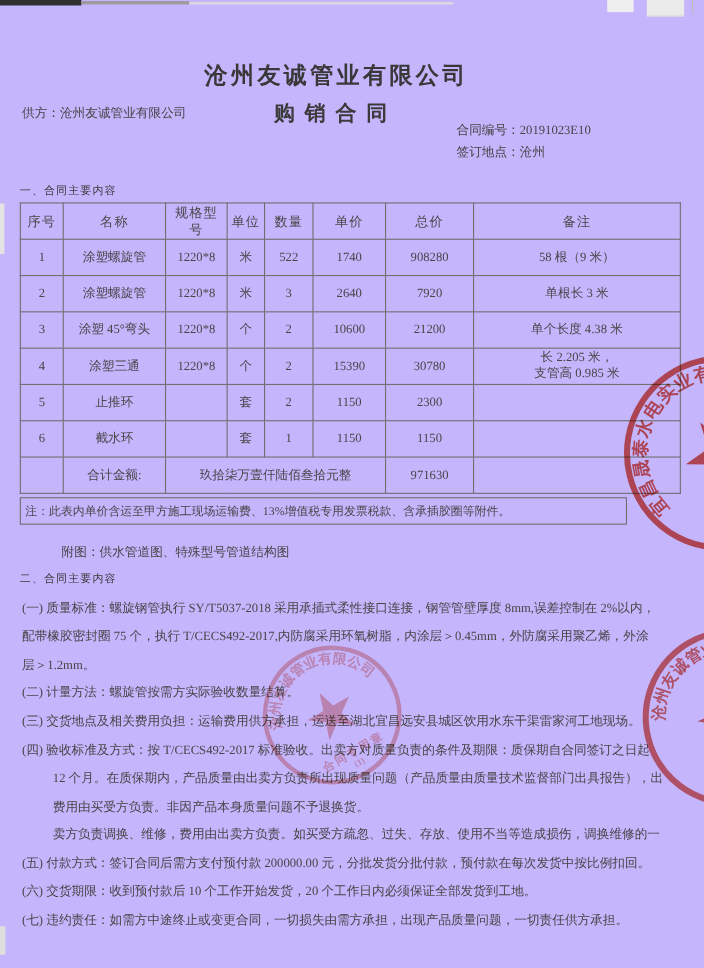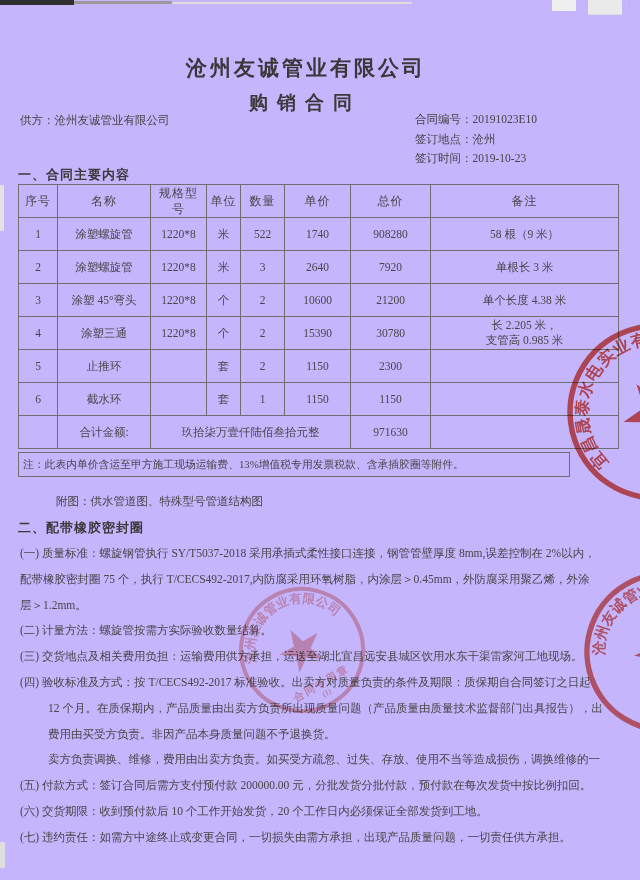--- a/index.html
+++ b/index.html
@@ -14,24 +14,24 @@
   
   .title{
     position:absolute;top:54px;left:0;width:612px;text-align:center;
     font-size:21px;font-weight:bold;letter-spacing:3px;color:#383838;
   }
   .subtitle{
     position:absolute;top:90px;left:0;width:610px;text-align:center;
     font-size:19px;font-weight:bold;letter-spacing:9px;color:#3a3a3a;
   }
   .party{position:absolute;left:20px;font-size:11.5px;color:#454545;}
-  .party-supplier{top:113px;}
+  .party-supplier{top:95px;}
   .party-buyer{top:150px;}
   .meta-block{position:absolute;left:415px;top:110px;font-size:11.5px;line-height:19.5px;color:#454545;}
-  .sec-heading{position:absolute;left:18px;font-size:13px;color:#3a3a3a;font-weight:700;letter-spacing:1px;}
+  .sec-heading{position:absolute;left:18px;font-size:10px;color:#3a3a3a;font-weight:400;letter-spacing:1px;}
   .sec1{top:166px;}
   .sec2{top:519px;}
   
   table.items{
     position:absolute;left:18px;top:184px;width:600px;
     border-collapse:collapse;table-layout:fixed;
   }
   table.items th,table.items td{
     border:1px solid #6f6f6f;font-weight:normal;
     font-size:11.5px;text-align:center;vertical-align:middle;
@@ -71,21 +71,20 @@
   <div class="title">沧州友诚管业有限公司</div>
   <div class="subtitle">购销合同</div>
 
   <div class="party party-supplier">
     <span>供方：</span><span>沧州友诚管业有限公司</span>
   </div>
 
   <div class="meta-block">
     <div><span>合同编号：</span><span>20191023E10</span></div>
     <div><span>签订地点：</span><span>沧州</span></div>
-    <div><span>签订时间：</span><span>2019-10-23</span></div>
   </div>
 
   <div class="sec-heading sec1">一、合同主要内容</div>
 
   <table class="items">
     <colgroup id="items-colgroup">
         <col style="width: 39px;">
         <col style="width: 93px;">
         <col style="width: 56px;">
         <col style="width: 34px;">
@@ -179,21 +178,21 @@
       </tr>
     </tfoot>
   </table>
 
   <div class="note-box">
     <span>注：此表内单价含运至甲方施工现场运输费、13%增值税专用发票税款、含承插胶圈等附件。</span>
   </div>
 
   <div class="attachment-line">附图：供水管道图、特殊型号管道结构图</div>
 
-  <div class="sec-heading sec2">二、配带橡胶密封圈</div>
+  <div class="sec-heading sec2">二、合同主要内容</div>
 
   <div class="terms" id="terms-container">
       <div class="term-line" style="padding-left: 0px;">(一) 质量标准：螺旋钢管执行 SY/T5037-2018 采用承插式柔性接口连接，钢管管壁厚度 8mm,误差控制在 2%以内，</div>
       <div class="term-line" style="padding-left: 0px;">配带橡胶密封圈 75 个，执行 T/CECS492-2017,内防腐采用环氧树脂，内涂层＞0.45mm，外防腐采用聚乙烯，外涂</div>
       <div class="term-line" style="padding-left: 0px;">层＞1.2mm。</div>
       <div class="term-line" style="padding-left: 0px;">(二) 计量方法：螺旋管按需方实际验收数量结算。</div>
       <div class="term-line" style="padding-left: 0px;">(三) 交货地点及相关费用负担：运输费用供方承担，运送至湖北宜昌远安县城区饮用水东干渠雷家河工地现场。</div>
       <div class="term-line" style="padding-left: 0px;">(四) 验收标准及方式：按 T/CECS492-2017 标准验收。出卖方对质量负责的条件及期限：质保期自合同签订之日起</div>
       <div class="term-line" style="padding-left: 28px;">12 个月。在质保期内，产品质量由出卖方负责所出现质量问题（产品质量由质量技术监督部门出具报告），出</div>
       <div class="term-line" style="padding-left: 28px;">费用由买受方负责。非因产品本身质量问题不予退换货。</div>

